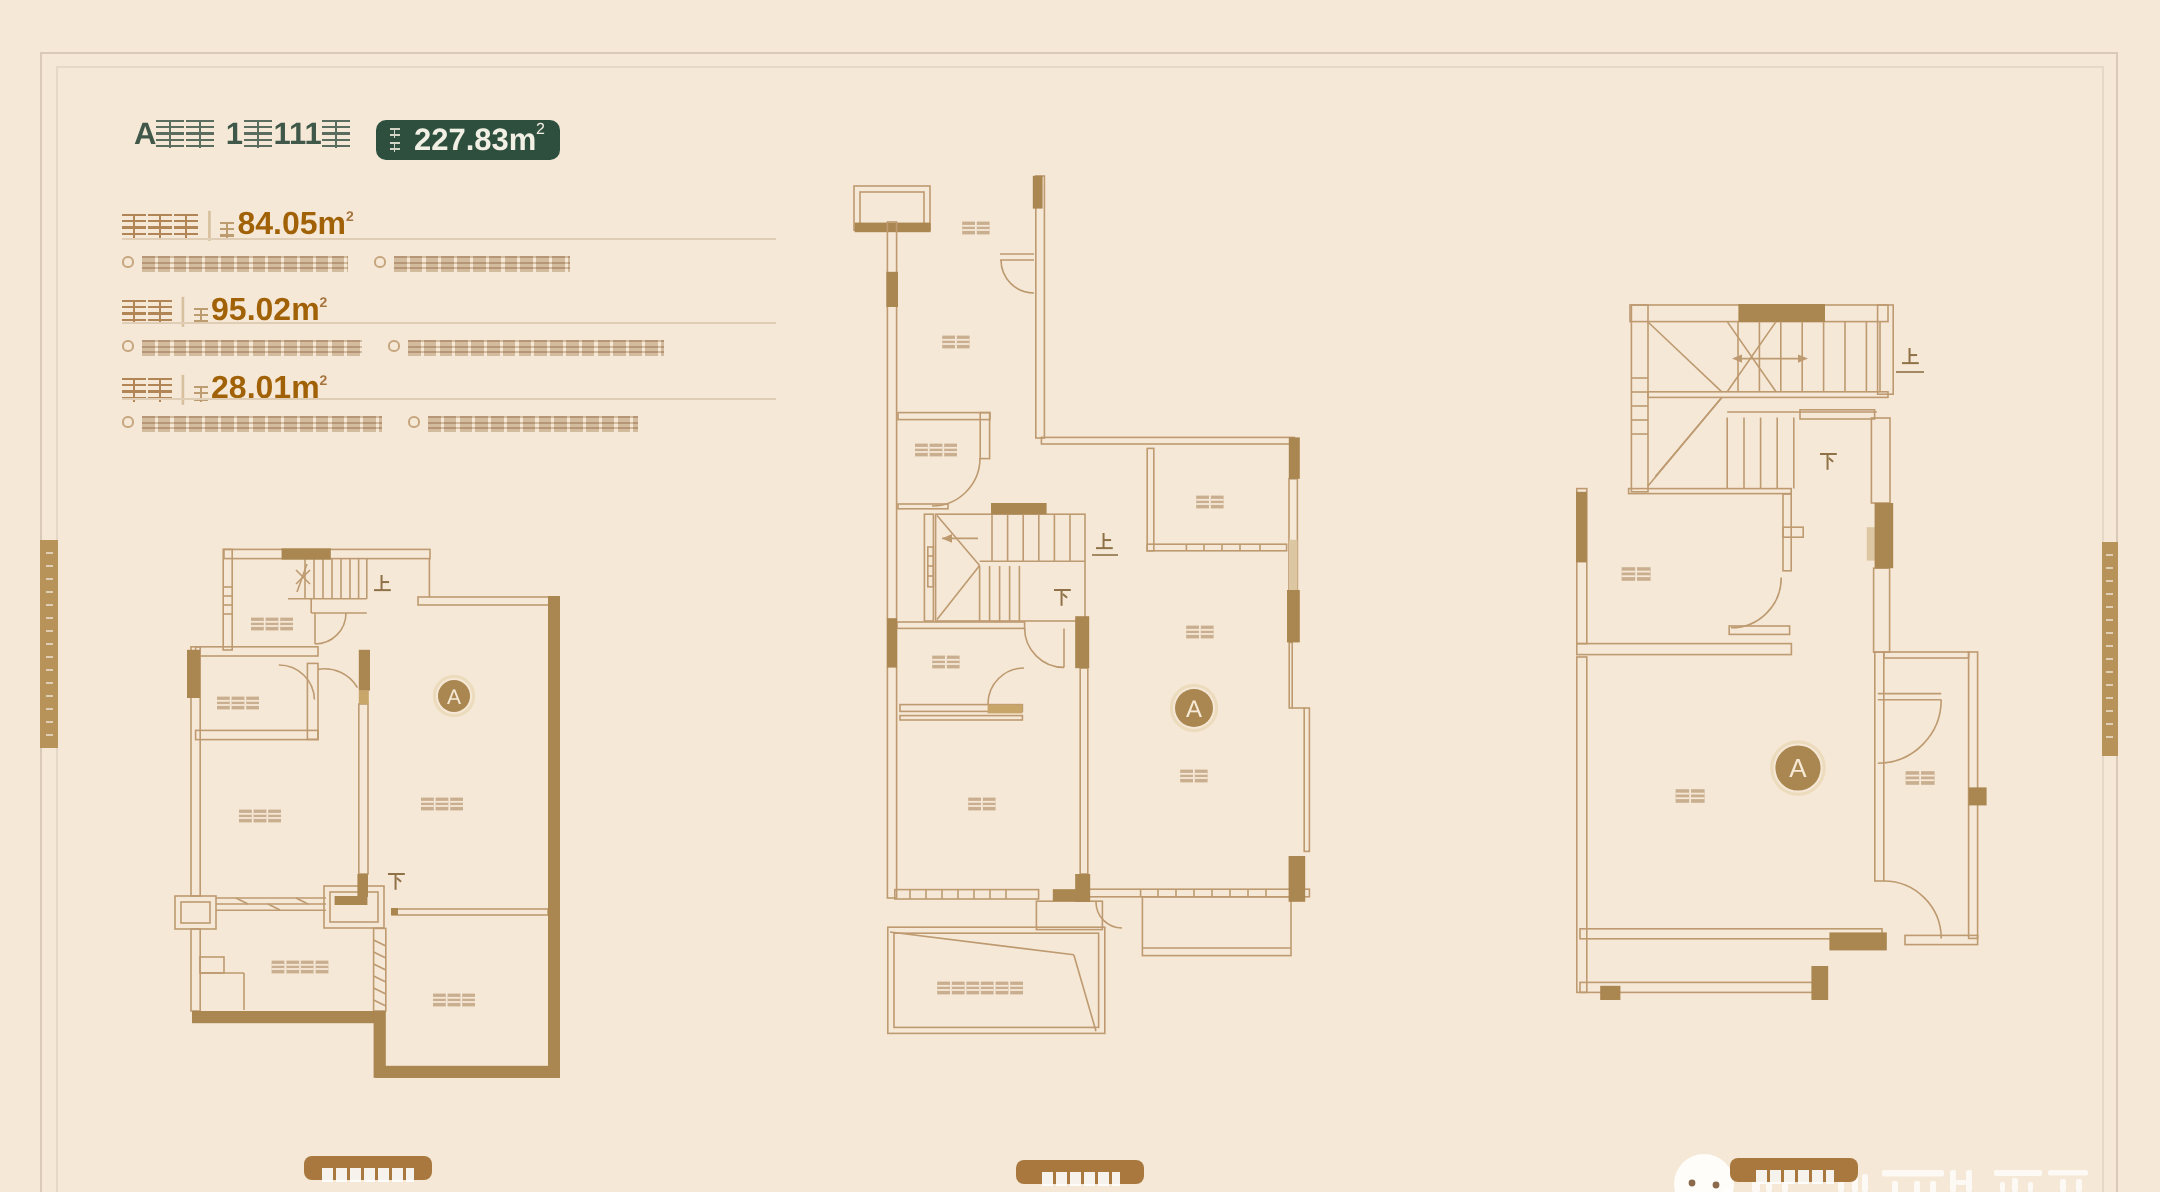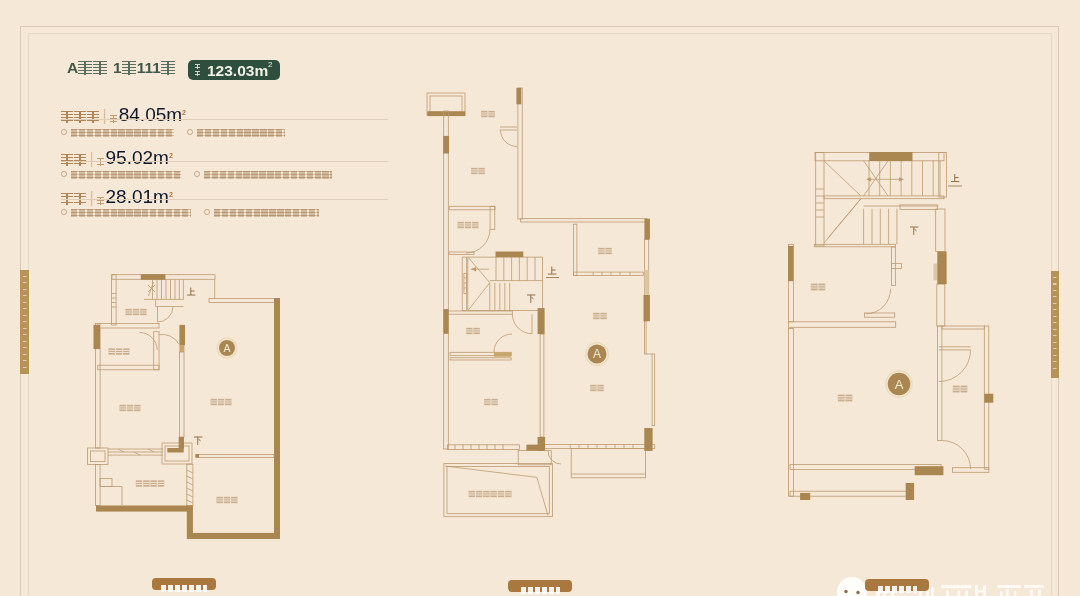--- a/index.html
+++ b/index.html
@@ -4,33 +4,33 @@
 body{width:1080px;height:596px;position:relative;overflow:hidden;background:#f6e8d7;font-family:"Liberation Sans",sans-serif}
 .abs{position:absolute}
 .fg{display:inline-block;vertical-align:-2px;background:
  repeating-linear-gradient(to bottom, currentColor 0 1.1px, transparent 1.1px 3.1px),
  linear-gradient(to right, transparent 0 45%, currentColor 45% 55%, transparent 55% 100%)}
 .run{display:inline-block;vertical-align:-1px;background:
  repeating-linear-gradient(to right, currentColor 0 6.3px, transparent 6.3px 7.9px),
  repeating-linear-gradient(to bottom, currentColor 0 1px, transparent 1px 2.8px);background-blend-mode:multiply}
 .dot{display:inline-block;width:3.6px;height:3.6px;border:1px solid #c5a67f;border-radius:50%;vertical-align:1px;margin-right:4px}
 .rule{position:absolute;left:61px;width:327px;height:1px;background:#e0cdb5}
-.num{color:#0f172a;font-weight:normal;font-size:19px}
+.num{color:#a16207;font-weight:bold;font-size:16px}
 .lbl{position:absolute;height:12px;background:#a8783e;border-radius:4px;text-align:center;z-index:3}
 .lbar{display:inline-block;height:6.6px;margin-top:2.8px;background:repeating-linear-gradient(to right, rgba(255,255,255,.9) 0 5.4px, transparent 5.4px 7px)}
 </style></head>
 <body>
 <div class="abs" style="left:20px;top:26px;width:1037px;height:600px;border:1px solid #d9c9b6;border-bottom:none"></div>
 <div class="abs" style="left:28px;top:33px;width:1022px;height:600px;border:1px solid #e6d8c6;border-bottom:none"></div>
 
 <div class="abs" style="left:67px;top:59px;font-size:15.5px;font-weight:bold;color:#40584a">A<i class="fg" style="width:14px;height:14px;color:#40584a;opacity:0.85;margin-right:1.2px"></i><i class="fg" style="width:14px;height:14px;color:#40584a;opacity:0.85;margin-right:1.2px"></i>&nbsp;1<i class="fg" style="width:14px;height:14px;color:#40584a;opacity:0.85;margin-right:1.2px"></i>111<i class="fg" style="width:14px;height:14px;color:#40584a;opacity:0.85;margin-right:1.2px"></i></div>
 <div class="abs" style="left:188px;top:60px;width:92px;height:20px;background:#2e4f3e;border-radius:5px;color:#f2efe4">
  <i class="fg" style="width:5px;height:5px;color:#e8e4d6;opacity:.9;position:absolute;left:7px;top:4px"></i>
     <i class="fg" style="width:5px;height:5px;color:#e8e4d6;opacity:.9;position:absolute;left:7px;top:10.5px"></i>
- <b style="font-size:15.5px;position:absolute;left:19px;top:1.5px">123.03m</b>
+ <b style="font-size:15.5px;position:absolute;left:19px;top:1.5px">227.83m</b>
  <span style="font-size:8px;position:absolute;left:80px;top:0px">2</span>
 </div>
 
 <div class="abs" style="left:61px;top:104px"><i class="fg" style="width:12px;height:12px;color:#a6743f;opacity:0.85;margin-right:1.2px"></i><i class="fg" style="width:12px;height:12px;color:#a6743f;opacity:0.85;margin-right:1.2px"></i><i class="fg" style="width:12px;height:12px;color:#a6743f;opacity:0.85;margin-right:1.2px"></i><span style="color:#d8bf9e;margin:0 3px 0 2px">|</span><i class="fg" style="width:7px;height:8px;color:#b08a5a;opacity:.8;margin-right:2px"></i><span class="num">84.05m</span><sup style="font-size:7px;color:#a6743f;font-weight:bold">2</sup></div>
 <div class="rule" style="top:119px"></div>
 <div class="abs" style="left:61px;top:122px"><span class="dot"></span><span class="run" style="width:103px;height:7.6px;color:#bfa07b;opacity:0.62"></span>&nbsp;&nbsp;&nbsp;<span class="dot"></span><span class="run" style="width:88px;height:7.6px;color:#bfa07b;opacity:0.62"></span></div>
 <div class="abs" style="left:61px;top:147px"><i class="fg" style="width:12px;height:12px;color:#a6743f;opacity:0.85;margin-right:1.2px"></i><i class="fg" style="width:12px;height:12px;color:#a6743f;opacity:0.85;margin-right:1.2px"></i><span style="color:#d8bf9e;margin:0 3px 0 2px">|</span><i class="fg" style="width:7px;height:8px;color:#b08a5a;opacity:.8;margin-right:2px"></i><span class="num">95.02m</span><sup style="font-size:7px;color:#a6743f;font-weight:bold">2</sup></div>
 <div class="rule" style="top:161px"></div>
 <div class="abs" style="left:61px;top:164px"><span class="dot"></span><span class="run" style="width:110px;height:7.6px;color:#bfa07b;opacity:0.62"></span>&nbsp;&nbsp;&nbsp;<span class="dot"></span><span class="run" style="width:128px;height:7.6px;color:#bfa07b;opacity:0.62"></span></div>
 <div class="abs" style="left:61px;top:186px"><i class="fg" style="width:12px;height:12px;color:#a6743f;opacity:0.85;margin-right:1.2px"></i><i class="fg" style="width:12px;height:12px;color:#a6743f;opacity:0.85;margin-right:1.2px"></i><span style="color:#d8bf9e;margin:0 3px 0 2px">|</span><i class="fg" style="width:7px;height:8px;color:#b08a5a;opacity:.8;margin-right:2px"></i><span class="num">28.01m</span><sup style="font-size:7px;color:#a6743f;font-weight:bold">2</sup></div>

